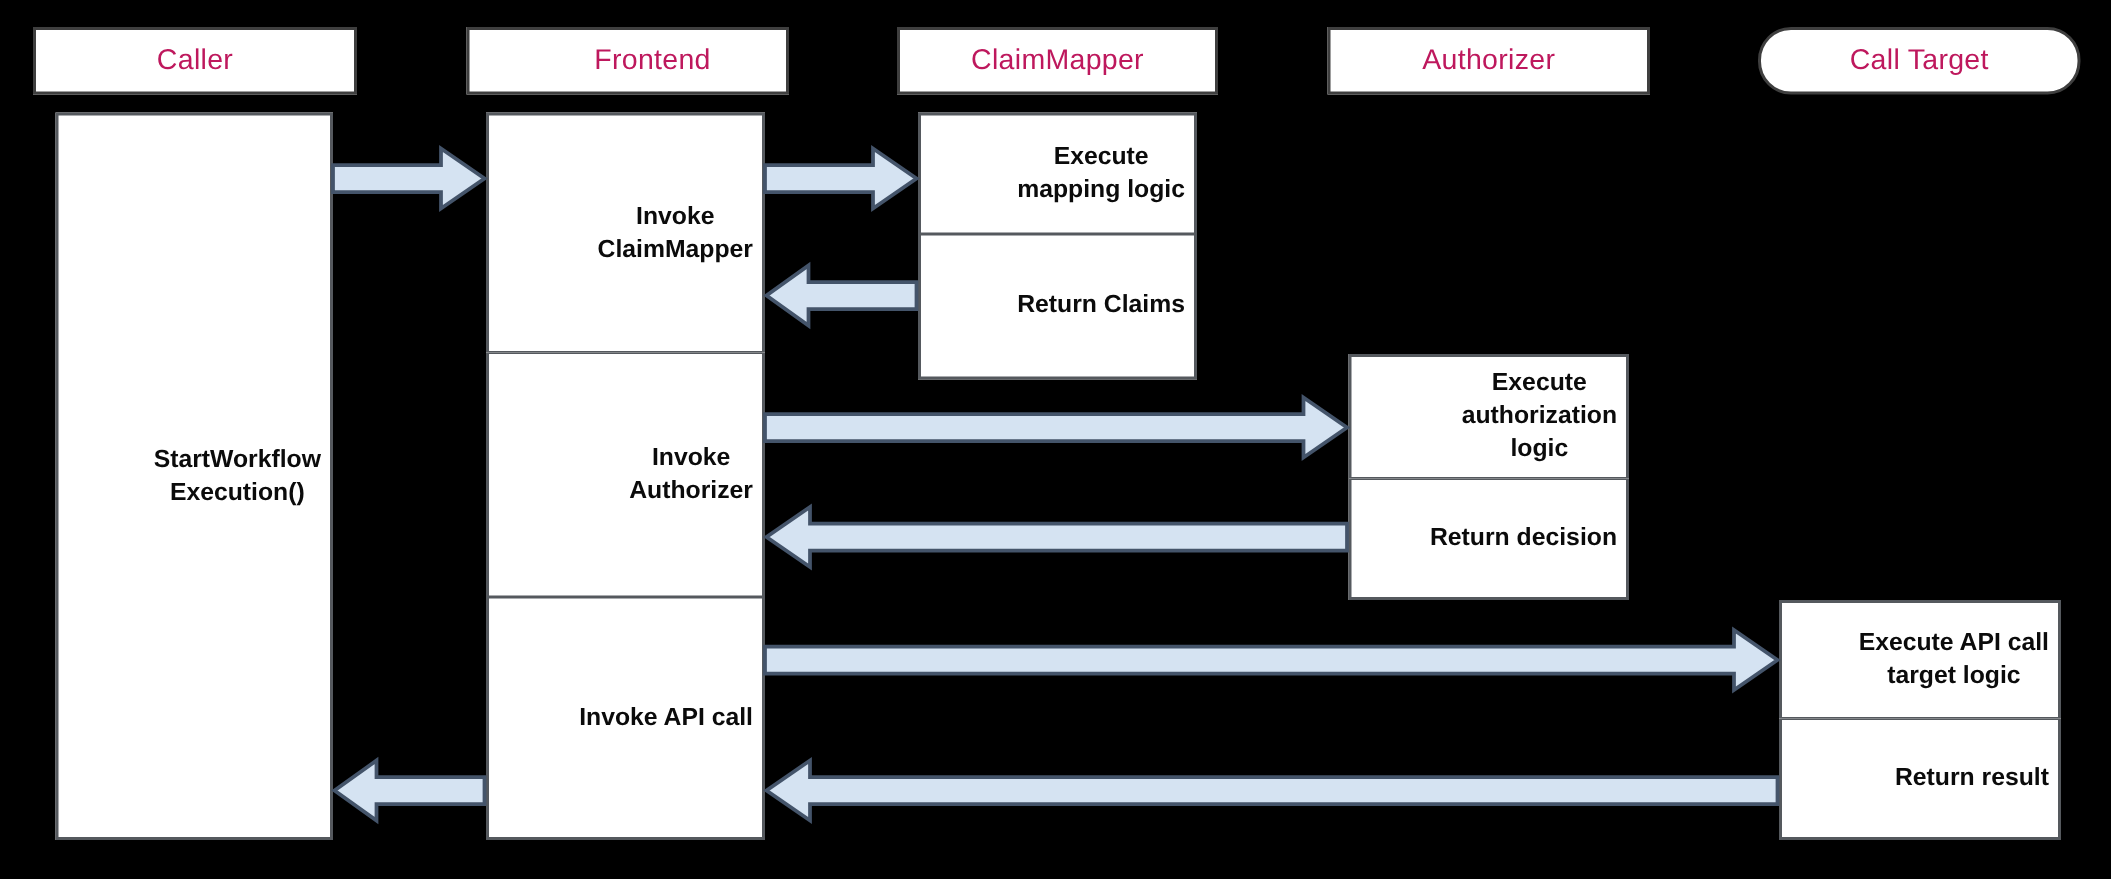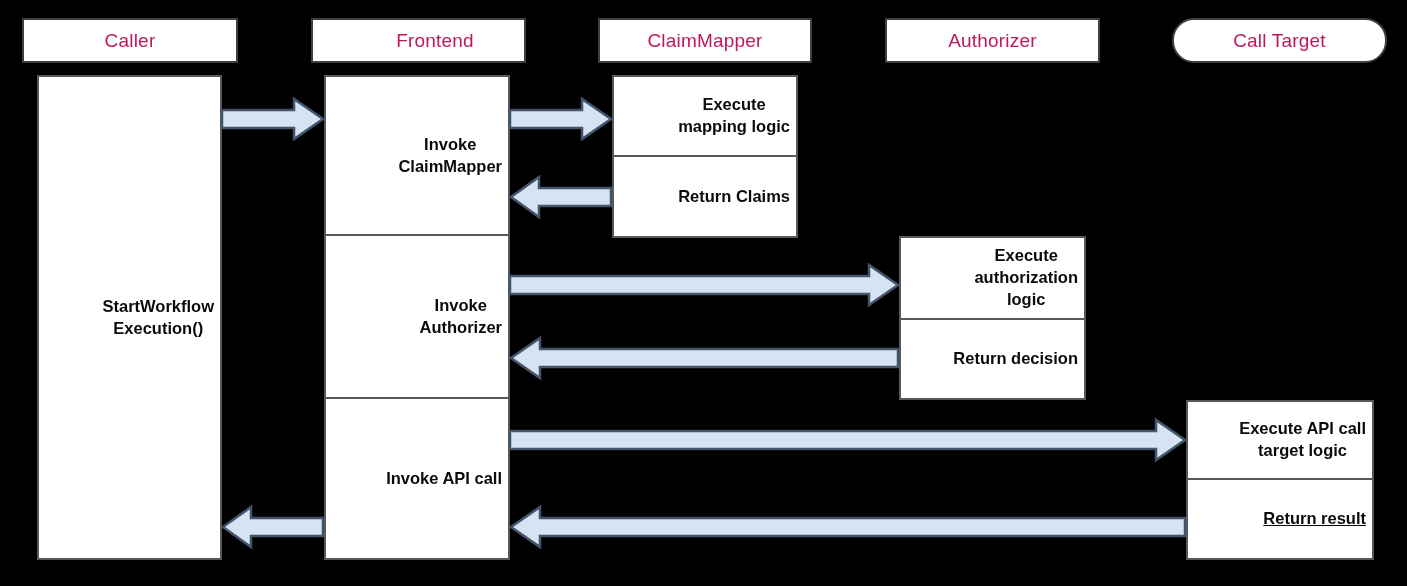--- a/index.html
+++ b/index.html
@@ -95,37 +95,37 @@
   </div>
 
   <div class="act-box stacked-bot" style="left:324px; top:398px; width:186px; height:162px;padding-left:32px;">
     <span class="lbl">Invoke API call</span>
   </div>
 
   <div class="act-box stacked-top" style="left:612px; top:75px; width:186px; height:81px;">
     <span class="lbl">Execute<br>mapping logic</span>
   </div>
 
-  <div class="act-box stacked-bot" style="left:612px; top:156px; width:186px; height:82px;">
+  <div class="act-box stacked-bot" style="left:612px; top:156px; width:186px; height:97px;">
     <span class="lbl">Return Claims</span>
   </div>
 
   <div class="act-box stacked-top" style="left:899px; top:236px; width:187px; height:83px;">
     <span class="lbl">Execute<br>authorization<br>logic</span>
   </div>
 
   <div class="act-box stacked-top" style="left:1186px; top:400px; width:188px; height:79px;">
     <span class="lbl">Execute API call<br>target logic</span>
   </div>
 
   <div class="act-box stacked-bot" style="left:899px; top:319px; width:187px; height:81px;">
     <span class="lbl">Return decision</span>
   </div>
 
-  <div class="act-box stacked-bot" style="left:1186px; top:479px; width:188px; height:81px;text-decoration:underline;">
+  <div class="act-box stacked-bot" style="left:1186px; top:479px; width:188px; height:81px;">
     <span class="lbl">Return result</span>
   </div>
 
   <div class="arrow" style="left:222px; top:98px; width:102px; height:42px;">
     <svg width="102" height="42" viewBox="0 0 102 42">
       <polygon points="0,12 72,12 72,1 101,21 72,41 72,30 0,30" fill="#d5e3f2" stroke="#44546a" stroke-width="2.5" stroke-linejoin="miter"></polygon>
     </svg>
   </div>
 
   <div class="arrow" style="left:510px; top:98px; width:102px; height:42px;">

